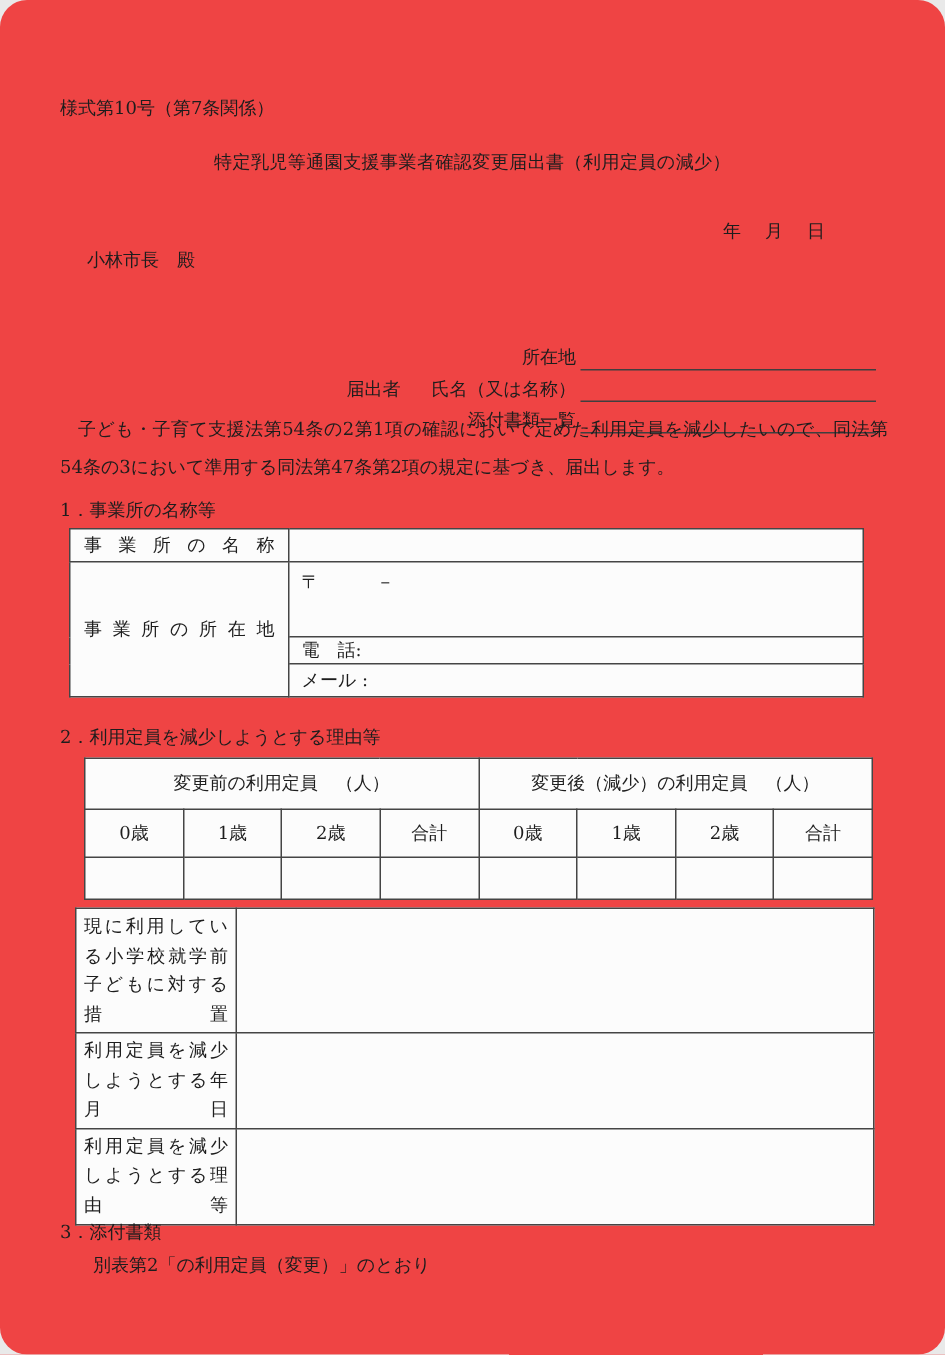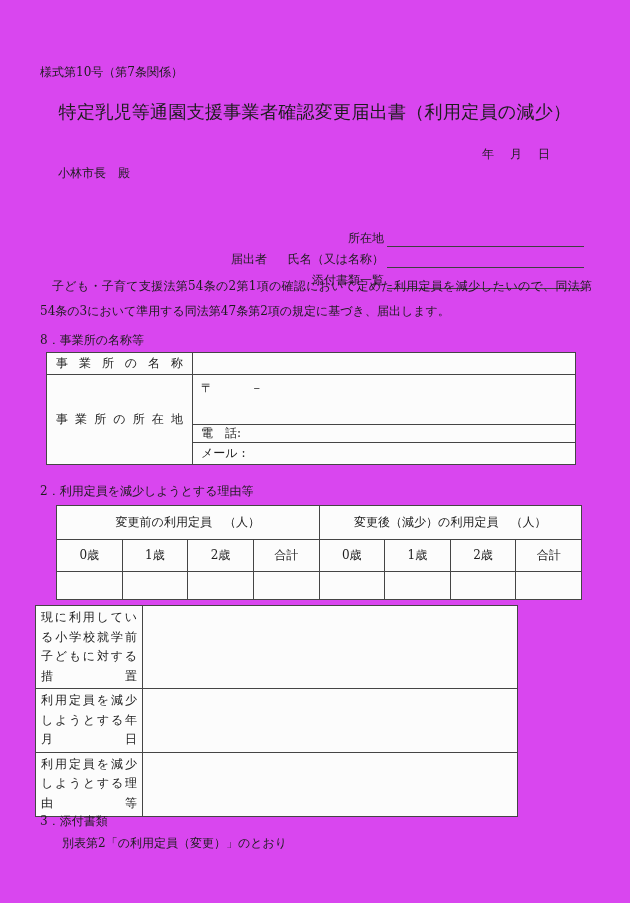--- a/index.html
+++ b/index.html
@@ -4,26 +4,26 @@
 <style>
   * { margin:0; padding:0; box-sizing:border-box; }
   html,body { background:#e9e9e9; }
   body {
     width:630px; height:903px;
     font-family:"DejaVu Serif","Liberation Serif",serif;
     font-size:12px; color:#1d1d1d;
   }
   .page {
     position:relative; width:630px; height:903px;
-    background:#d946ef; overflow:hidden;
+    background:#ef4444; overflow:hidden;border-radius:18px;
   }
   .abs { position:absolute; }
 
   .form-number { left:40px; top:64px; }
-  .doc-title   { left:0; right:0; top:100px; text-align:center; font-size:18px; letter-spacing:.3px; }
+  .doc-title   { left:0; right:0; top:100px; text-align:center; font-size:12px; letter-spacing:.3px; }
   .date-line   { right:78px; top:146px; letter-spacing:2px; }
   .addressee   { left:58px; top:165px; }
 
   .notifier { left:231px; top:186px; }
   .n-row { display:grid; grid-template-columns:56px 97px 200px; height:21px; align-items:end; }
   .n-label { text-align:right; white-space:nowrap;margin-top:44px; }
   .n-line  { border-bottom:1px solid #3f3f3f; height:16px; margin-left:3px; }
 
   .paragraph { left:40px; top:274px; width:552px; line-height:25px; text-indent:12px; text-align:justify; }
 
@@ -50,21 +50,21 @@
   .postal-dash { margin-left:34px; }
 
   
   .t2a { left:56px; top:505px; width:526px; }
   .t2a td { text-align:center; padding:0 2px; }
   .t2a .r-h1   { height:34px; }
   .t2a .r-h2   { height:32px; }
   .t2a .r-vals { height:28px; }
 
   
-  .t2b { left:35px; top:605px; width:483px; }
+  .t2b { left:50px; top:605px; width:533px; }
   .t2b .c2-label { width:107px; }
   .t2b td { padding:2px 8px; }
   .t2b .r-d1 { height:63px; }
   .t2b .r-d2 { height:60px; }
   .t2b .r-d3 { height:64px; }
   .jlabel {
     padding:2px 5px !important; line-height:19.5px;
     text-align:justify; text-align-last:justify;
     word-break:break-all;
   }
@@ -92,21 +92,21 @@
     </div>
     <div class="n-row">
       <span class="n-role"></span>
       <span class="n-label">添付書類一覧</span>
       <span class="n-line"></span>
     </div>
   </div>
 
   <p class="abs paragraph">子ども・子育て支援法第54条の2第1項の確認において定めた利用定員を減少したいので、同法第54条の3において準用する同法第47条第2項の規定に基づき、届出します。</p>
 
-  <div class="abs sec-heading sec1-heading">8．事業所の名称等</div>
+  <div class="abs sec-heading sec1-heading">1．事業所の名称等</div>
 
   <table class="abs t1">
     <colgroup>
         <col class="c-label">
         <col>
       </colgroup>
     <tbody>
       <tr class="r-name">
         <td class="label-cell">
           <div class="spread">

